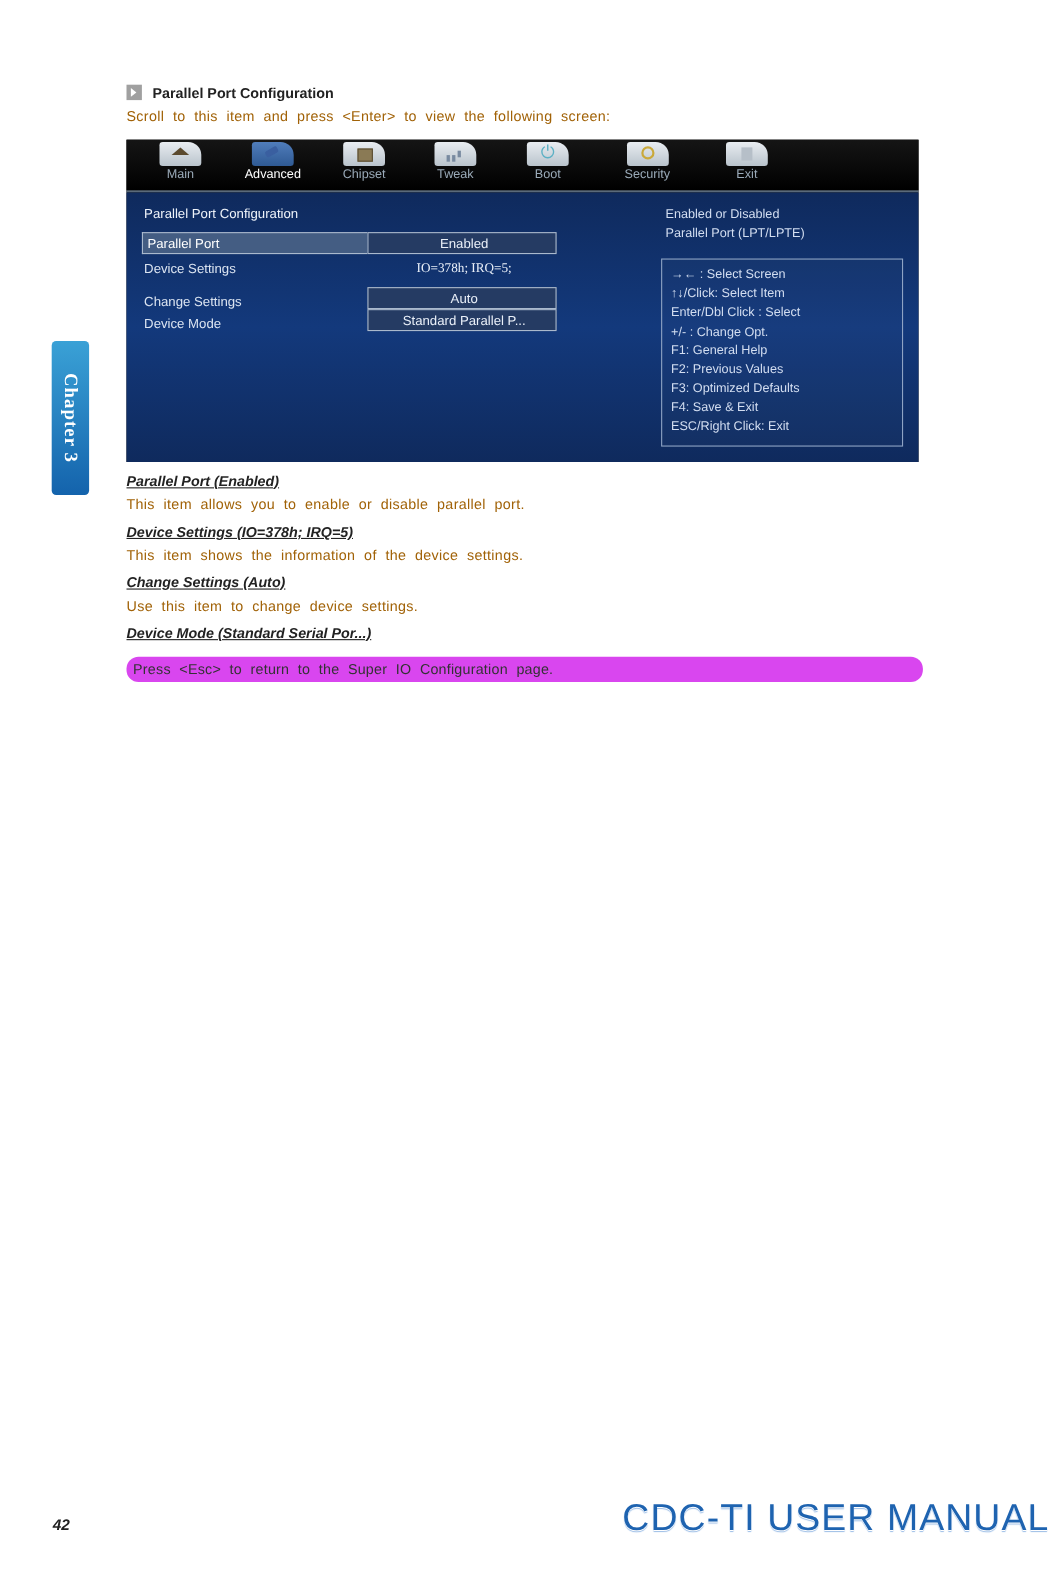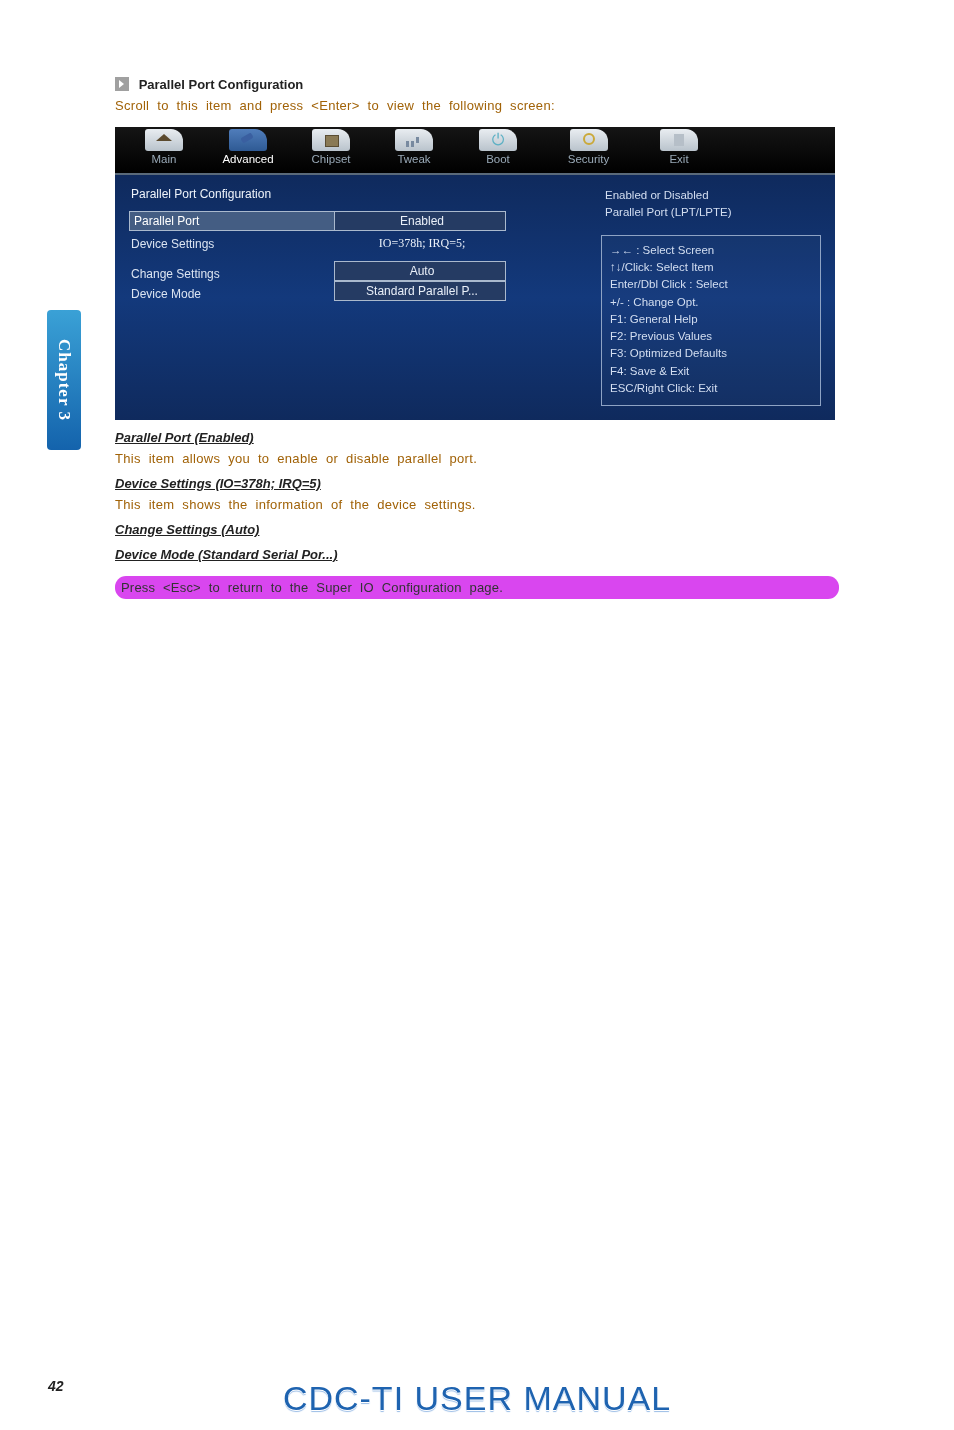--- a/index.html
+++ b/index.html
@@ -162,22 +162,22 @@
     .note-strip{
       background:#d946ef;
       padding:4px 6px;
       margin-top:14px;
       letter-spacing:0.2px;
       word-spacing:4px;
       border-radius:11px;
     }
 
     .footer{
-      position:absolute; bottom:12px; left:0; width:100%;
-      text-align:center;
+      position:absolute; bottom:30px; left:0; width:100%;
+      text-align:right;
       font-family:Impact, 'Arial Black', sans-serif;
       font-size:34px; font-weight:400;
       color:#1e63b0;
       text-shadow:0 1px 0 #fff, 0 2px 1px #9bbde6;
       letter-spacing:1px;
     }
     .pagenum{
       position:absolute; bottom:36px; left:48px;
       font-style:italic; font-weight:700; font-size:14px; color:#222;
     }
@@ -275,20 +275,21 @@
     </div>
   </div>
 
   <span class="heading-link">Parallel Port (Enabled)</span>
   <p class="body-text" style="margin-bottom:6px;">This item allows you to enable or disable parallel port.</p>
 
   <span class="heading-link">Device Settings (IO=378h; IRQ=5)</span>
   <p class="body-text" style="margin-bottom:6px;">This item shows the information of the device settings.</p>
 
   <span class="heading-link">Change Settings (Auto)</span>
+  <p class="body-text" style="margin-bottom:6px;">Use this item to change device settings.</p>
 
   <span class="heading-link">Device Mode (Standard Serial Por...)</span>
 
   <div class="note-strip">Press &lt;Esc&gt; to return to the Super IO Configuration page.</div>
 
 </div>
 
 <div class="footer">CDC-TI USER MANUAL</div>
 <div class="pagenum">42</div>
 

